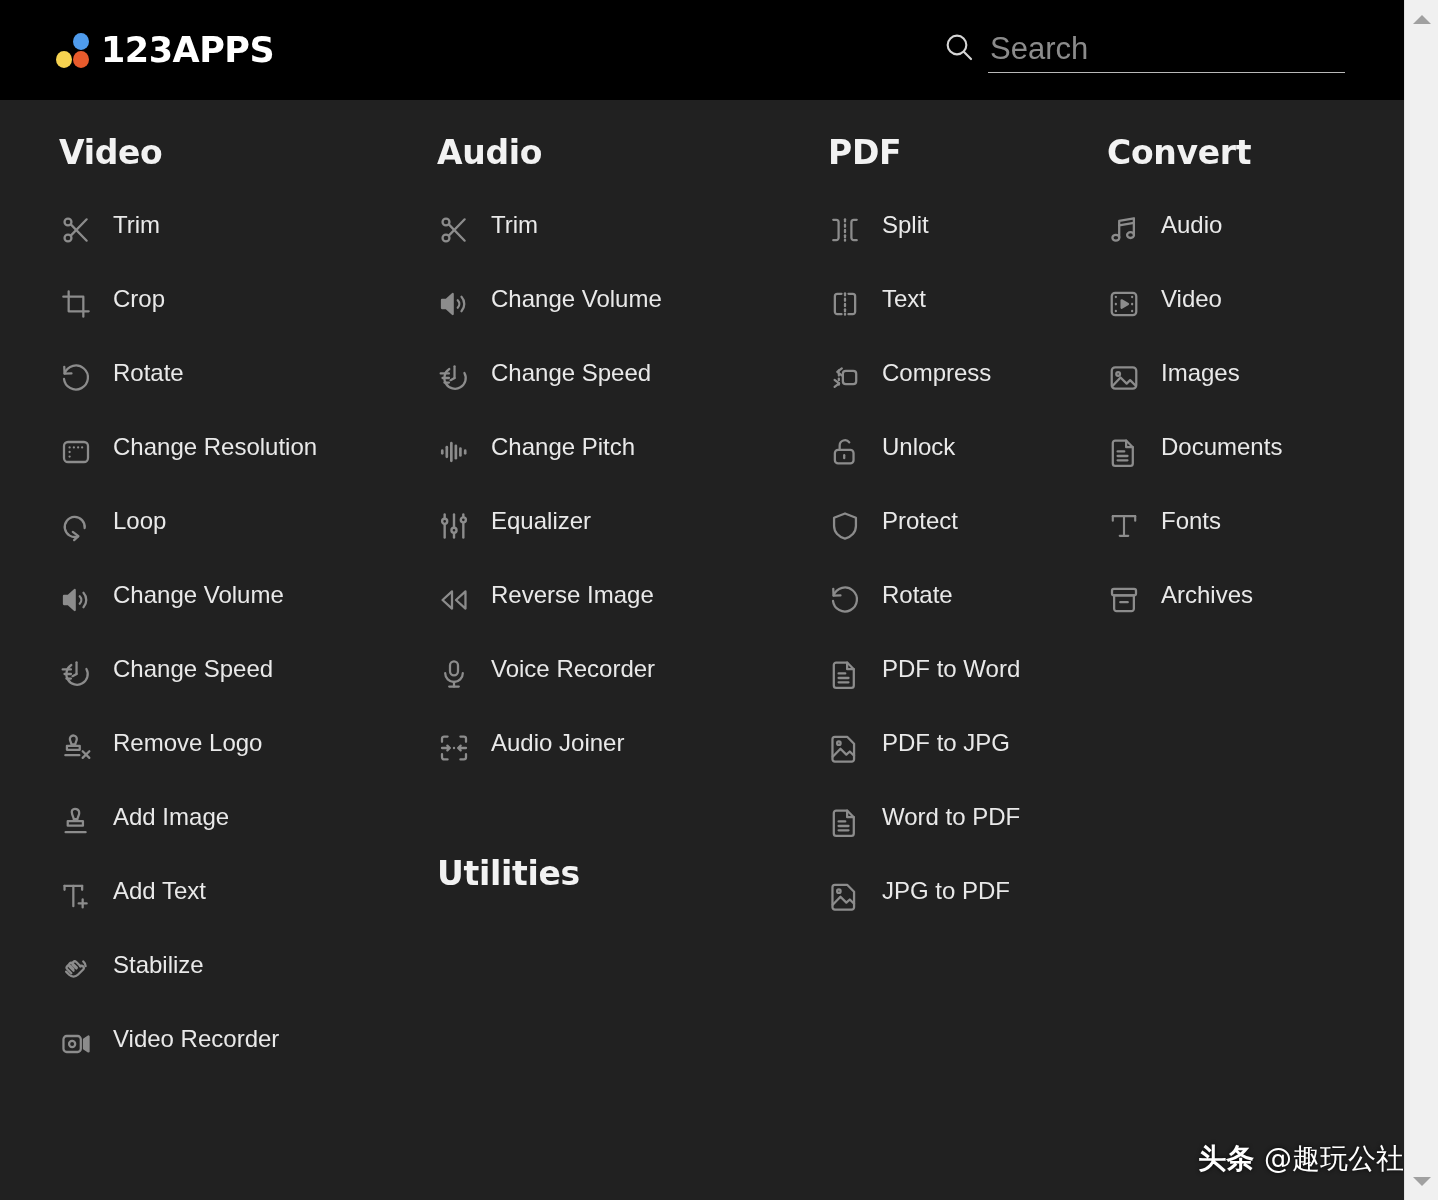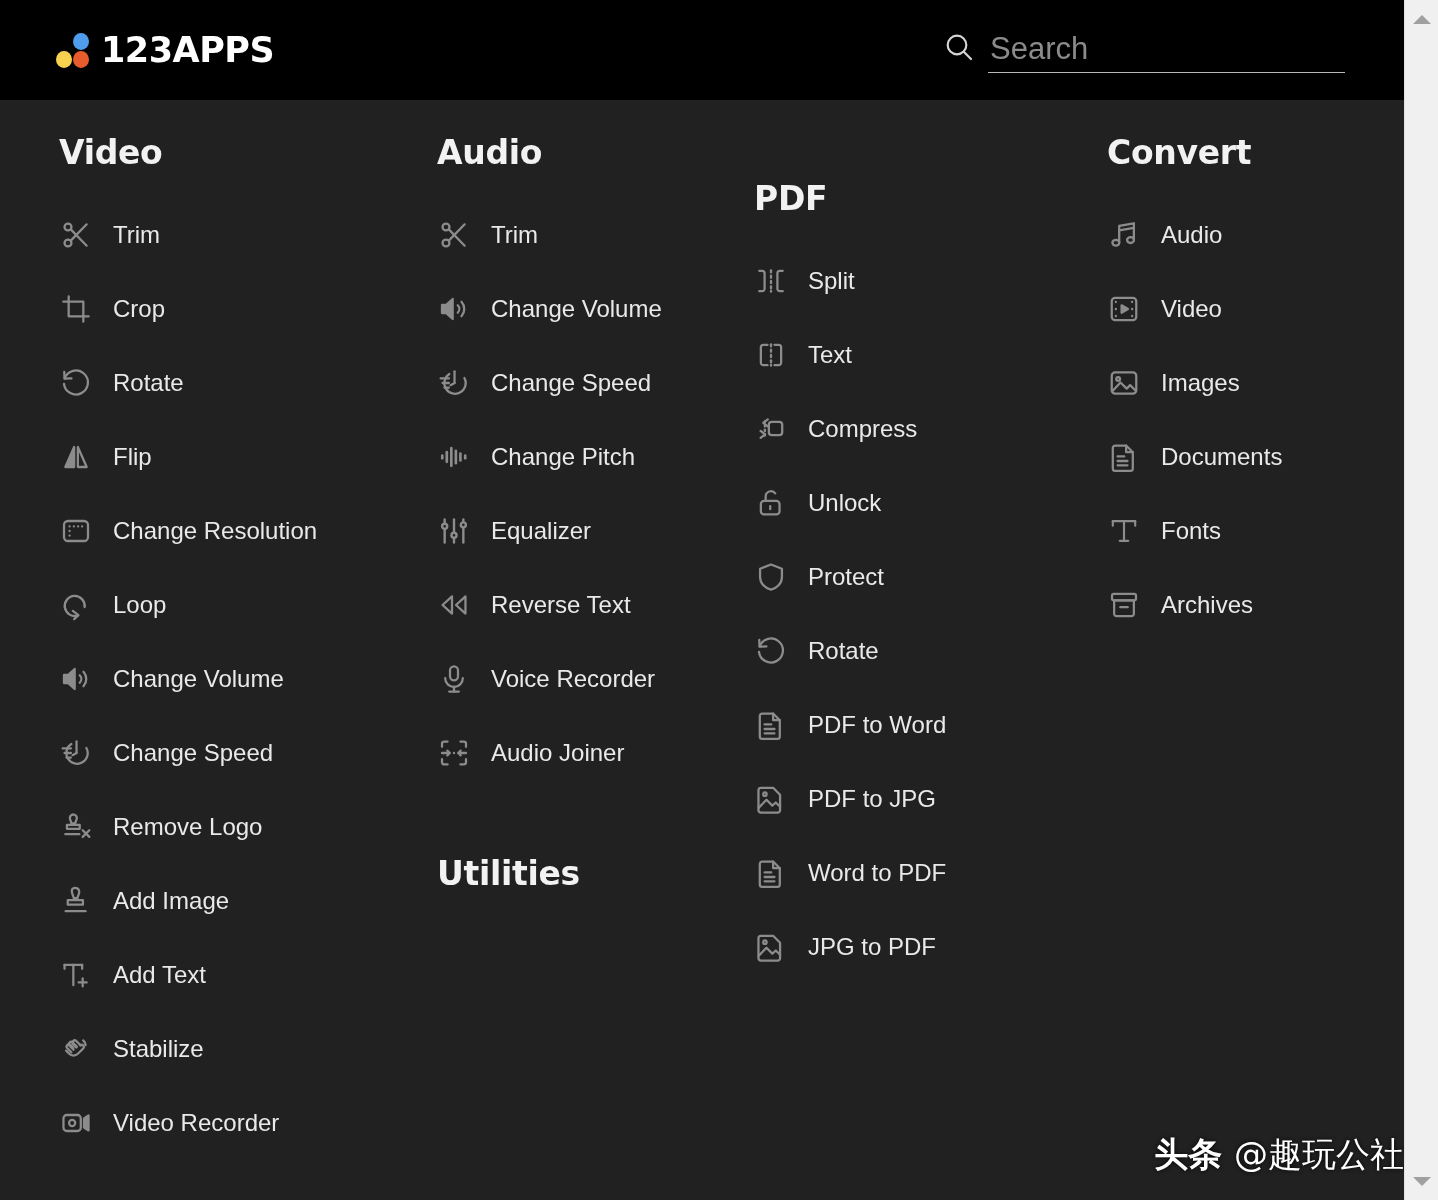--- a/index.html
+++ b/index.html
@@ -119,39 +119,38 @@
     top: 100px;
     width: 1256px;
     height: 1100px;
   }
   .column {
     position: absolute;
     top: 0;
   }
   .col-video   { left: 59px;   width: 370px; }
   .col-audio   { left: 437px;  width: 355px; }
-  .col-pdf     { left: 754px;  width: 300px; margin-top: 46px; }
+  .col-pdf     { left: 828px;  width: 300px; }
   .col-convert { left: 1107px; width: 290px; }
 
   .col-title {
     color: #f2f2f2;
     font-size: 33px;
     font-weight: bold;
     line-height: 1;
     font-family: "DejaVu Sans", sans-serif;
     letter-spacing: -0.3px;
   }
   .title-top  { margin-top: 36px; }
   .title-util { margin-top: 82px; }
 
   .item-list { margin-top: 0; }
 
   .menu-item {
     display: flex;
-    align-items: center;
     height: 44px;
     margin-top: 30px;
     cursor: pointer;
     text-decoration: none;
   }
   .menu-item:first-child { margin-top: 44px; }
 
   .mi-icon {
     flex: none;
     width: 34px;
@@ -174,21 +173,21 @@
     white-space: nowrap;
     font-family: "Liberation Sans", sans-serif;
   }
 
   
   #watermark {
     position: absolute;
     right: 0px;
     bottom: 22px;
     color: #ffffff;
-    font-size: 34px;
+    font-size: 28px;
     font-weight: bold;
     white-space: nowrap;
     font-family: "DejaVu Sans", sans-serif;
     text-shadow: 0 0 4px rgba(0,0,0,0.9);
   }
   #watermark .wm-at { font-weight: normal; }
 
   
   #scrollbar {
     position: absolute;
@@ -290,29 +289,20 @@
           <a class="menu-item">
             <span class="mi-icon">
               <svg viewBox="0 0 24 24" fill="none" stroke="currentColor" stroke-width="1.7" stroke-linecap="round" stroke-linejoin="round">
                 <path d="M3.5 8.5A9 9 0 1 1 3 12.6"></path>
                   <polyline points="3.2,3.6 3.4,8.8 8.6,8.6"></polyline>
               </svg>
             </span>
             <span class="mi-label">Rotate</span>
           </a>
 
-          <a class="menu-item">
-            <span class="mi-icon">
-              <svg viewBox="0 0 24 24" fill="none" stroke="currentColor" stroke-width="1.7" stroke-linejoin="round">
-                <path d="M10.6 4.5 L10.6 19.5 L4 19.5 Z" fill="currentColor" stroke="currentColor"></path>
-                <path d="M13.4 4.5 L13.4 19.5 L20 19.5 Z"></path>
-              </svg>
-            </span>
-            <span class="mi-label">Flip</span>
-          </a>
 
           <a class="menu-item">
             <span class="mi-icon">
               <svg viewBox="0 0 24 24" fill="none" stroke="currentColor" stroke-width="1.7" stroke-linecap="round" stroke-linejoin="round">
                 <rect x="3" y="4.5" width="18" height="15" rx="3"></rect>
                 <line x1="7.2" y1="8.6" x2="7.2" y2="8.6"></line>
                 <line x1="10.4" y1="8.6" x2="10.4" y2="8.6"></line>
                 <line x1="13.6" y1="8.6" x2="13.6" y2="8.6"></line>
                 <line x1="7.2" y1="12" x2="7.2" y2="12"></line>
                 <line x1="7.2" y1="15.4" x2="7.2" y2="15.4"></line>
@@ -491,21 +481,21 @@
             <span class="mi-label">Equalizer</span>
           </a>
 
           <a class="menu-item">
             <span class="mi-icon">
               <svg viewBox="0 0 24 24" fill="none" stroke="currentColor" stroke-width="1.7" stroke-linejoin="round">
                 <path d="M10.5 5.6 L3.4 12 l7.1 6.4 z"></path>
                 <path d="M20.6 5.6 L13.5 12 l7.1 6.4 z"></path>
               </svg>
             </span>
-            <span class="mi-label">Reverse Text</span>
+            <span class="mi-label">Reverse Image</span>
           </a>
 
           <a class="menu-item">
             <span class="mi-icon">
               <svg viewBox="0 0 24 24" fill="none" stroke="currentColor" stroke-width="1.7" stroke-linecap="round" stroke-linejoin="round">
                 <rect x="9" y="2.6" width="6" height="10.4" rx="3"></rect>
                 <path d="M5.4 11.4a6.6 6.6 0 0 0 13.2 0"></path>
                 <line x1="12" y1="18" x2="12" y2="21.4"></line>
                 <line x1="8.4" y1="21.4" x2="15.6" y2="21.4"></line>
               </svg>

